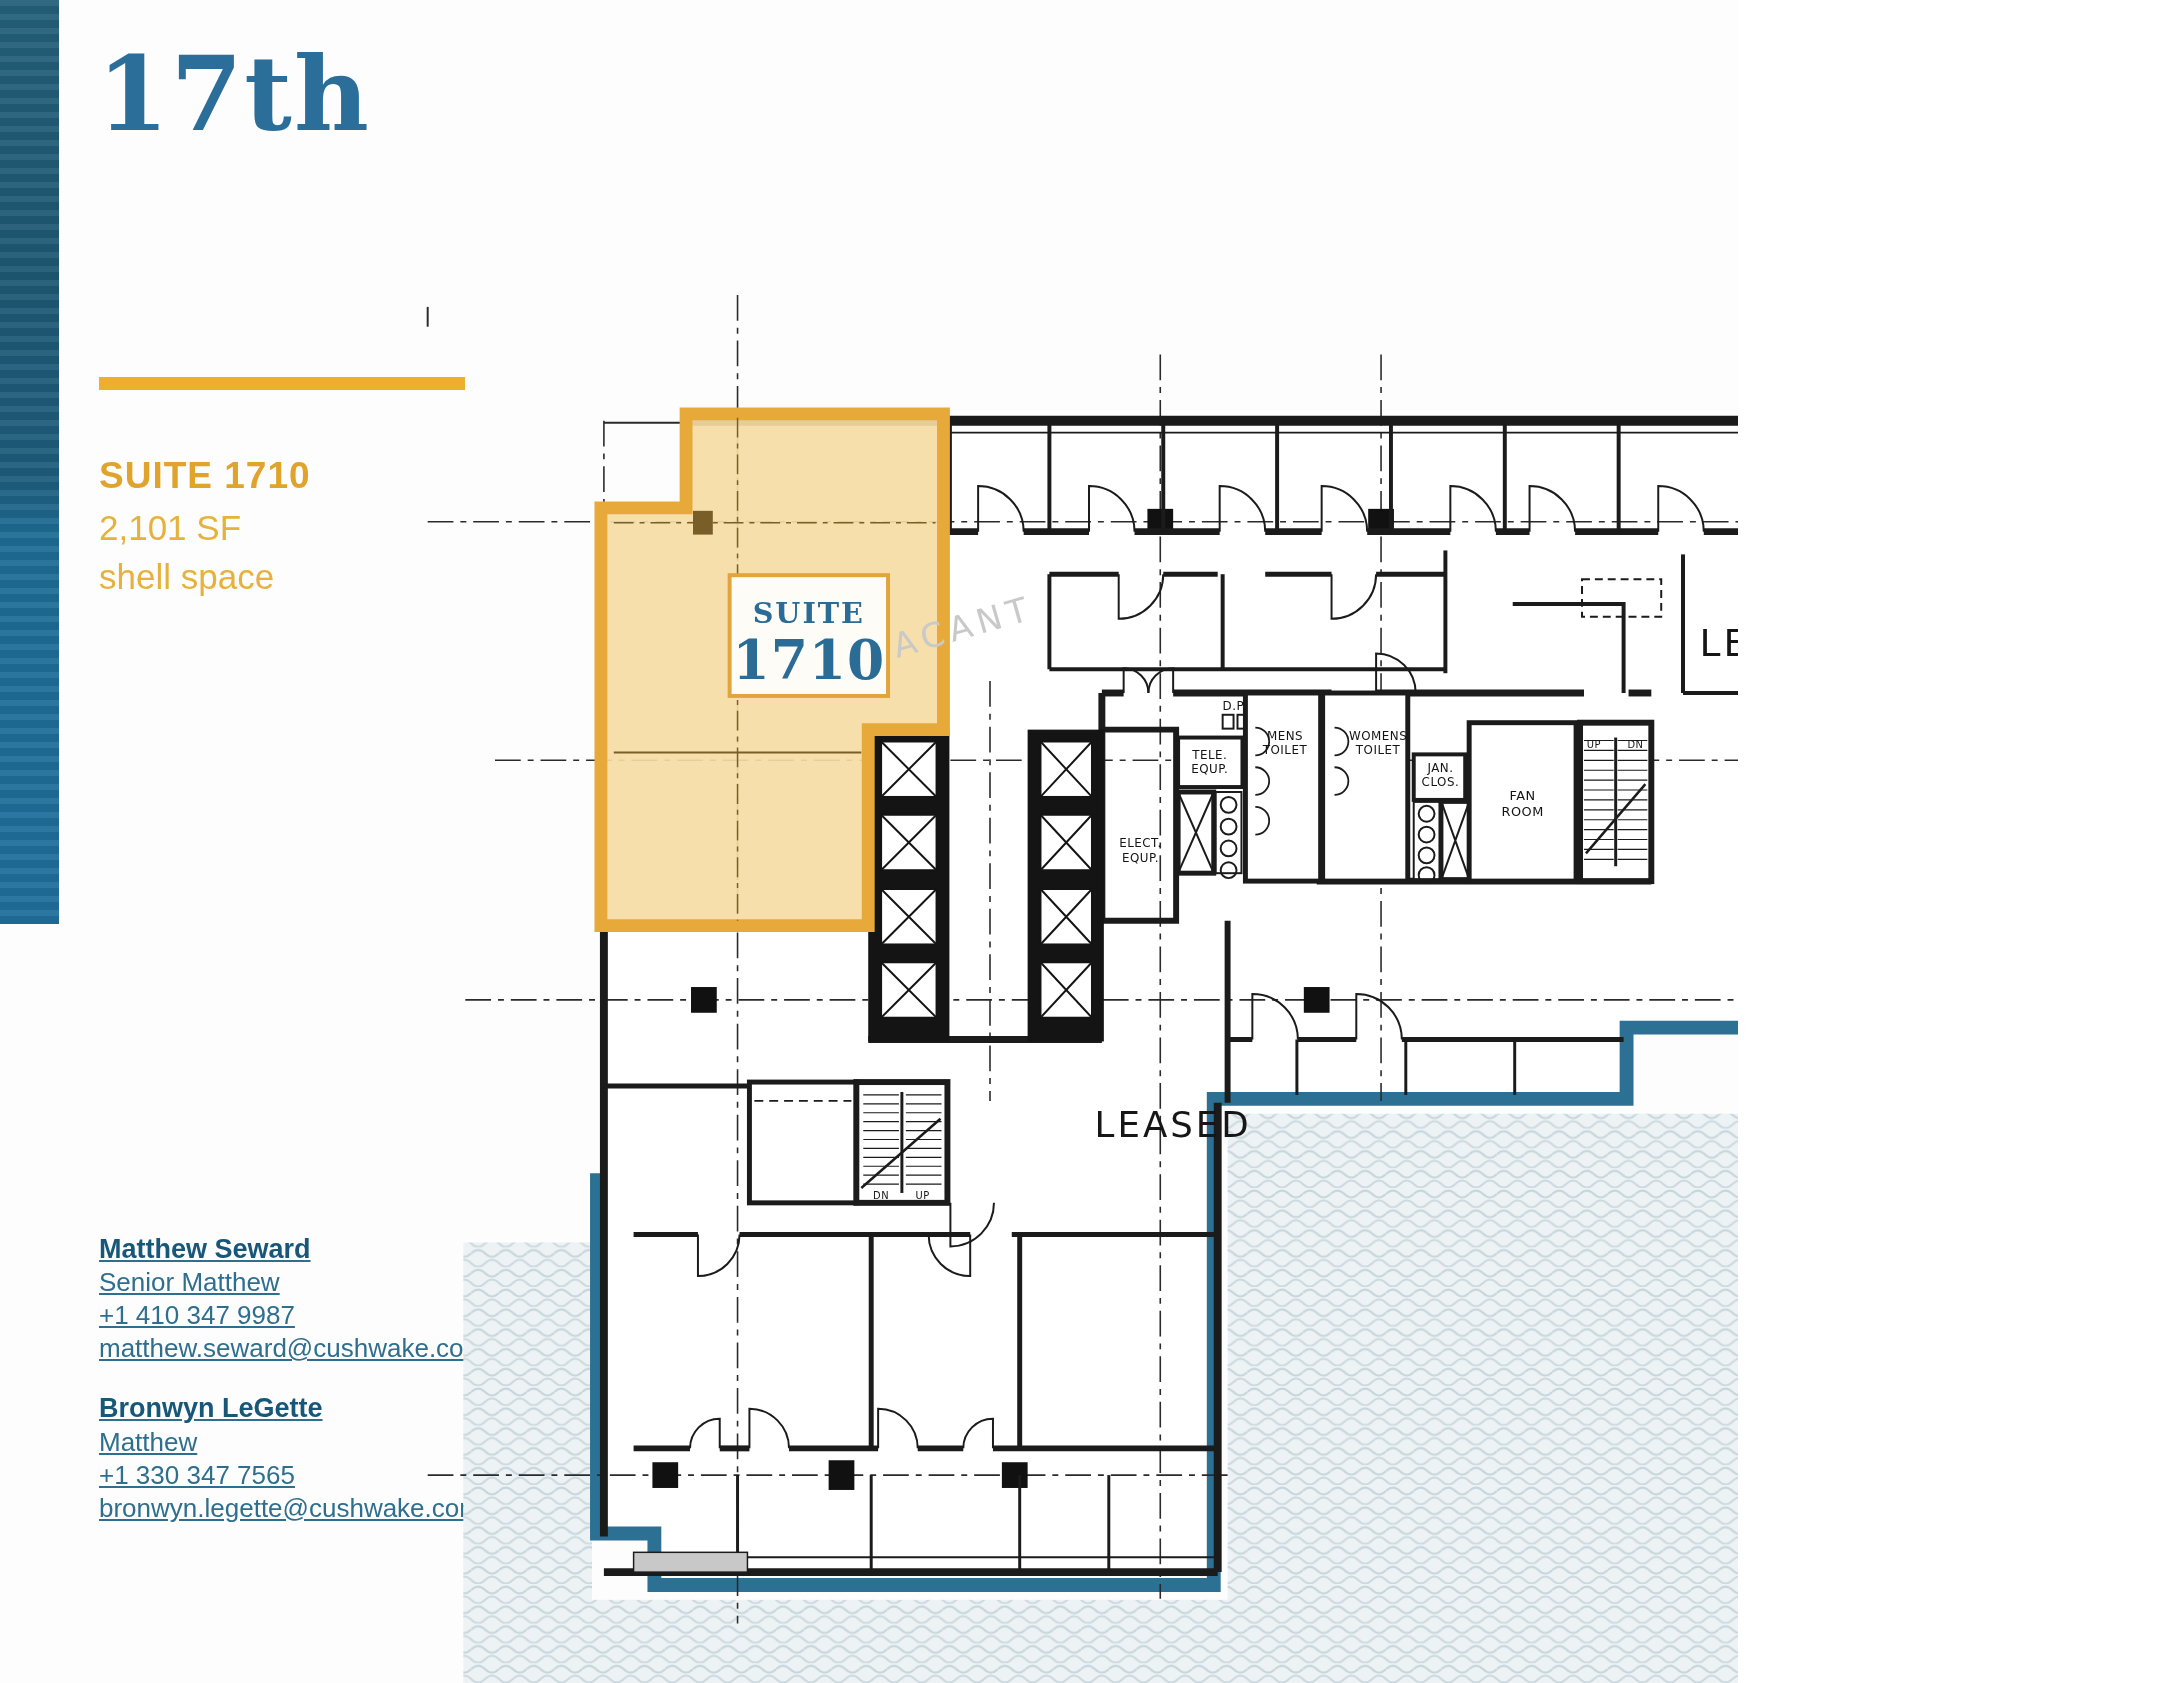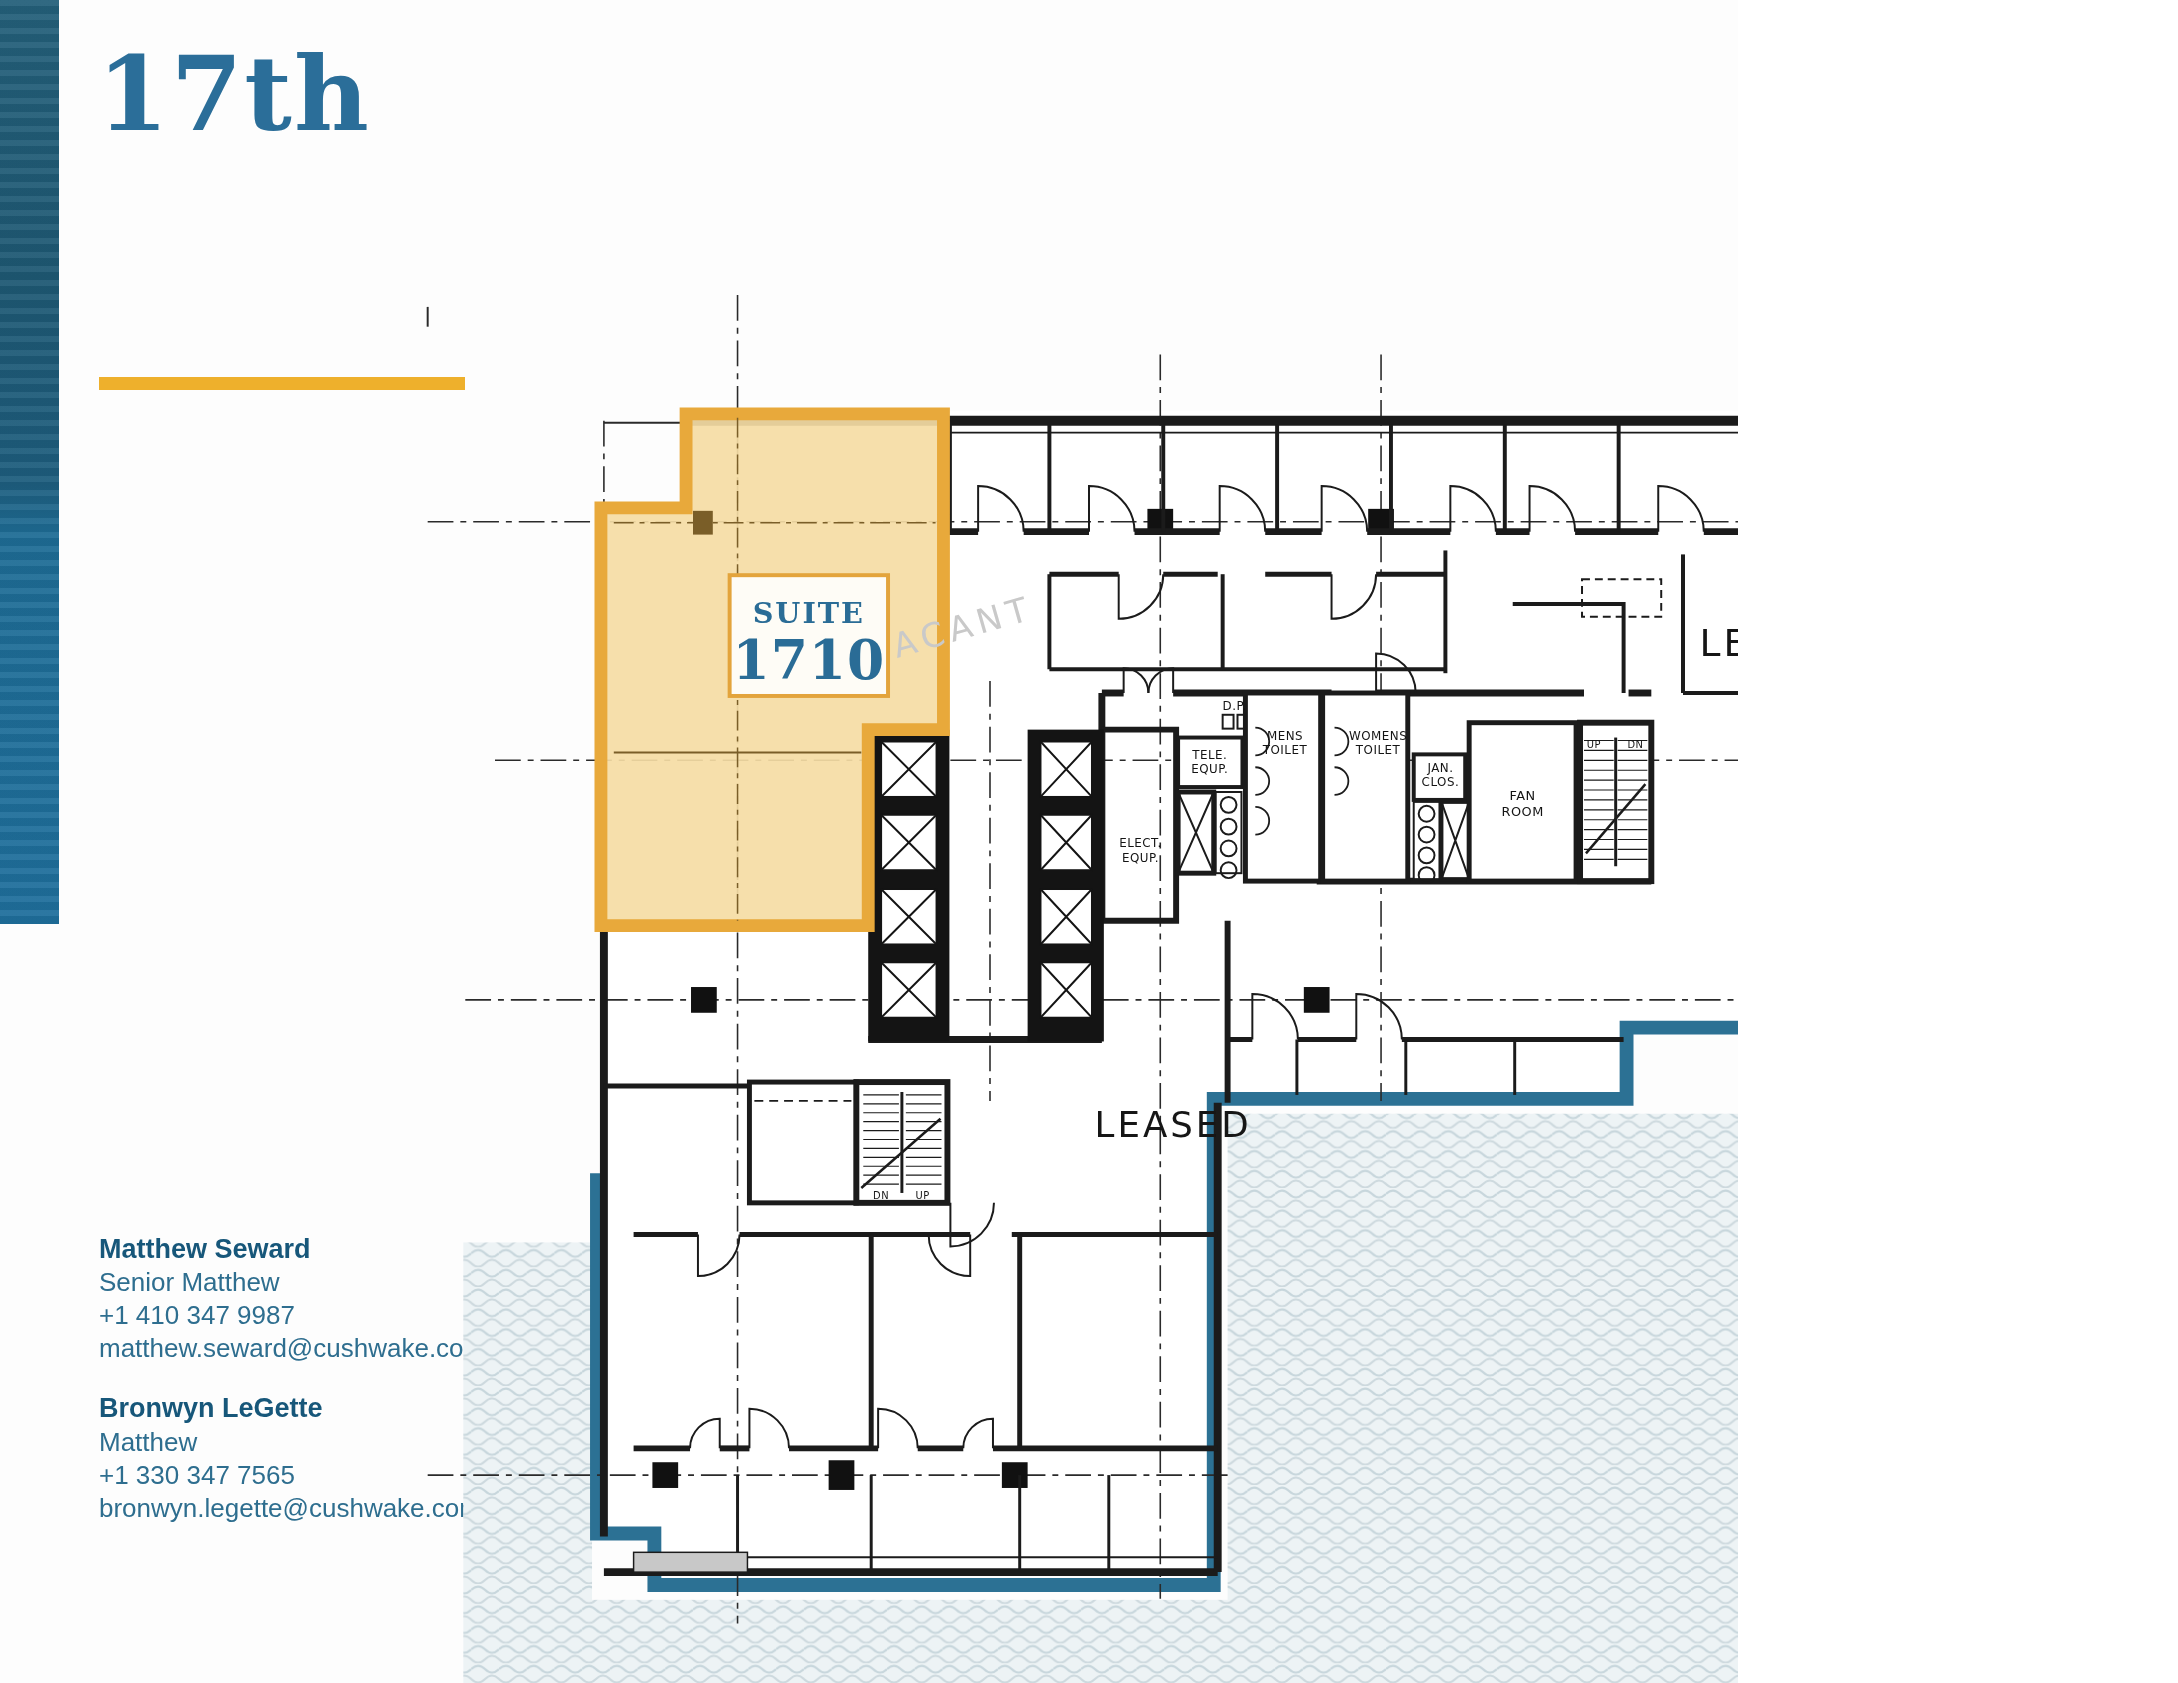--- a/index.html
+++ b/index.html
@@ -14,37 +14,42 @@
   .title{position:absolute;left:97px;top:28px;color:#2b6e99;
       font-family:"DejaVu Serif", serif;font-weight:bold;font-size:103px;line-height:1.28;letter-spacing:2px;}
   .gold-rule{position:absolute;left:99px;top:377px;width:366px;height:13px;background:#eeb02c;}
   .suite-info{position:absolute;left:99px;top:457px;line-height:1.0;}
   .suite-info .s1{font-size:37px;font-weight:bold;color:#e0a42c;letter-spacing:1px;}
   .suite-info .s2{font-size:35px;color:#e7b23c;margin-top:16px;}
   .suite-info .s3{font-size:35px;color:#e7b23c;margin-top:14px;}
   
   .contacts{position:absolute;left:99px;top:1232px;color:#2e6e8f;font-size:26px;line-height:1.27;}
   .contacts .name{font-weight:bold;color:#17577a;font-size:27px;}
-  .contacts .entry{margin-bottom:26px;}
+  .contacts .entry{margin-bottom:26px;text-decoration:underline;}
   svg{position:absolute;left:0;top:0;}
   text.room{font-family:"DejaVu Sans", sans-serif;fill:#141414;font-weight:500;letter-spacing:.5px;}
   text.leased{font-family:"DejaVu Sans", sans-serif;fill:#161616;font-weight:500;letter-spacing:3px;}
 </style>
 </head>
 <body>
 
 <div class="page">
 
   <div class="water-strip"></div>
 
   <div class="title">
     <div>17th</div>
   </div>
   <div class="gold-rule"></div>
 
+  <div class="suite-info">
+    <div class="s1">SUITE 1710</div>
+    <div class="s2">2,101 SF</div>
+    <div class="s3">shell space</div>
+  </div>
 
   <div class="contacts">
     <div class="entry">
       <div class="name">Matthew Seward</div>
       <div>Senior Matthew</div>
       <div>+1 410 347 9987</div>
       <div>matthew.seward@cushwake.com</div>
     </div>
     <div class="entry">
       <div class="name">Bronwyn LeGette</div>

